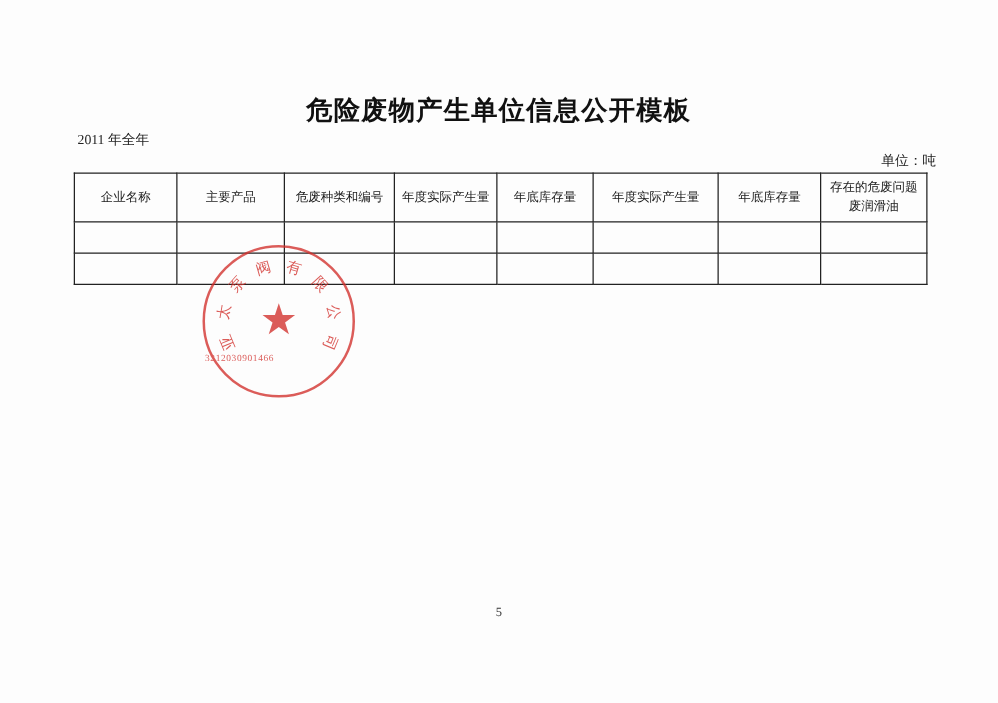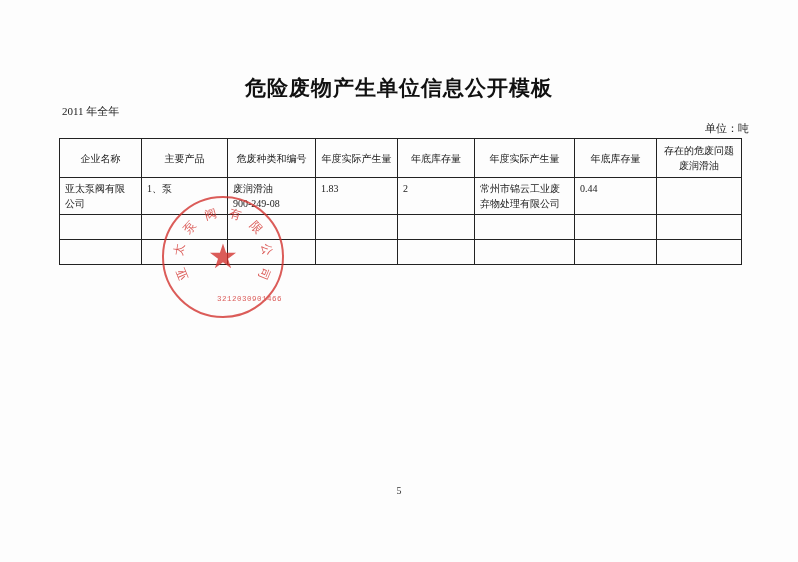--- a/index.html
+++ b/index.html
@@ -122,27 +122,26 @@
     left: 50%;
     top: 50%;
     font-size: 12px;
     color: #d2302c;
     font-family: "Liberation Serif", serif;
     transform-origin: 0 0;
   }
   .stamp .bottom-text {
     position: absolute;
     left: 0;
-    bottom: 13px;
+    bottom: 25px;
     width: 118px;
-    text-align: right;
+    text-align: left;
     font-size: 7.5px;
     color: #d2302c;
     letter-spacing: 0.5px;
-    font-family: Liberation Mono, monospace;
   }
   .page-number {
     position: absolute;
     top: 485px;
     left: 0;
     width: 798px;
     text-align: center;
     font-size: 10px;
     color: #333;
   }
@@ -178,39 +177,20 @@
         <th>年底库存量</th>
         <th>年度实际产生量</th>
         <th>年底库存量</th>
         <th>
           <span class="line2">存在的危废问题</span>
           <span class="line2">废润滑油</span>
         </th>
       </tr>
     </thead>
     <tbody>
-      <tr class="row-tall">
-        <td>
-          <span class="line2">亚太泵阀有限</span>
-          <span class="line2">公司</span>
-        </td>
-        <td>1、泵</td>
-        <td>
-          <span class="line2">废润滑油</span>
-          <span class="line2">900-249-08</span>
-        </td>
-        <td>1.83</td>
-        <td>2</td>
-        <td>
-          <span class="line2">常州市锦云工业废</span>
-          <span class="line2">弃物处理有限公司</span>
-        </td>
-        <td>0.44</td>
-        <td></td>
-      </tr>
       <tr>
         <td></td>
         <td></td>
         <td></td>
         <td></td>
         <td></td>
         <td></td>
         <td></td>
         <td></td>
       </tr>

